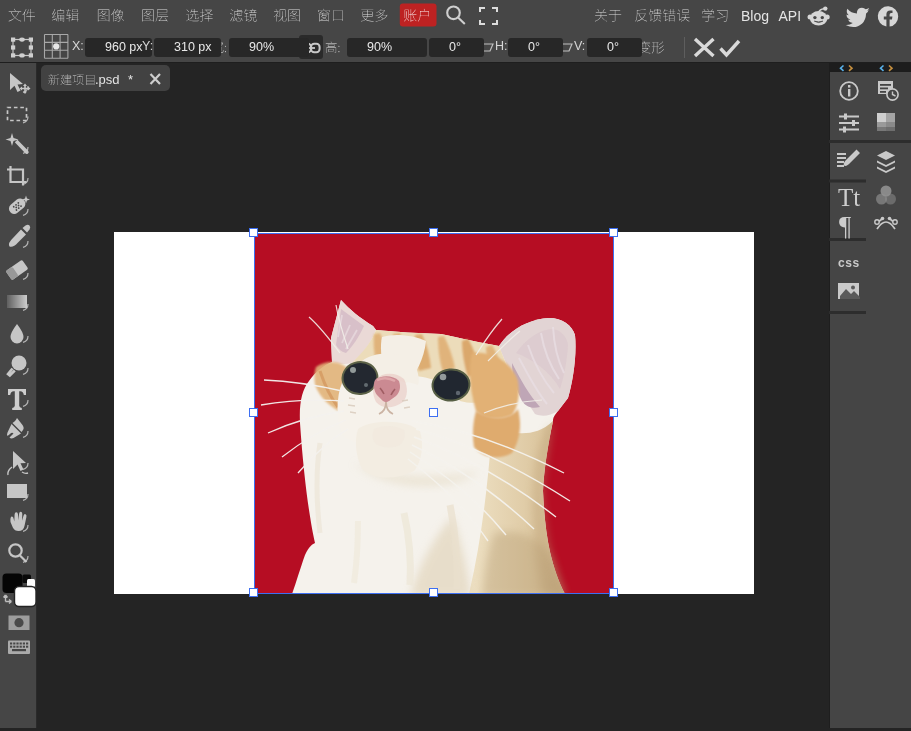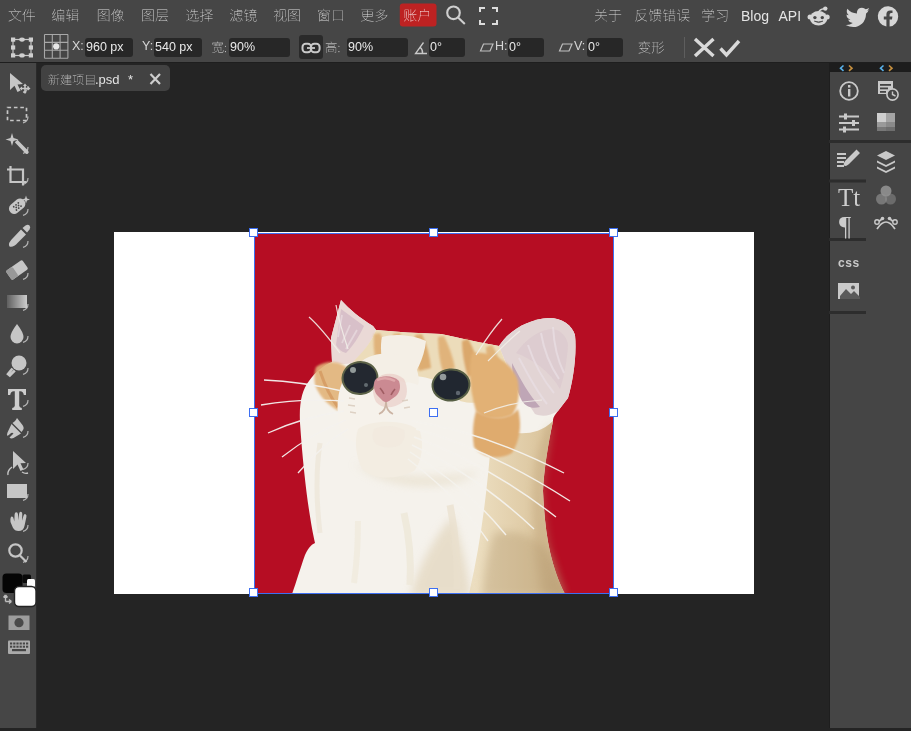--- a/index.html
+++ b/index.html
@@ -3,21 +3,21 @@
 html,body{margin:0;padding:0;background:#242424;font-family:"Liberation Sans",sans-serif;}
 body{width:911px;height:731px;overflow:hidden;position:relative;}
 .abs{position:absolute;}
 svg{position:absolute;overflow:visible;}
 g.cj path{fill:#e4e4e4;} g.cjw path{fill:#fff;}
 #menubar{left:0;top:0;width:911px;height:31px;background:#464646;}
 #optbar{left:0;top:31px;width:911px;height:31px;background:#464646;border-bottom:1px solid #1e1e1e;}
 #toolbar{left:0;top:63px;width:36px;height:665px;background:#464646;border-right:1px solid #2a2a2a;}
 #rpanel{left:829px;top:63px;width:82px;height:665px;background:#454545;border-left:1px solid #1e1e1e;}
 #rptop{left:829px;top:63px;width:82px;height:9px;background:#1d1d1d;}
-.field{position:absolute;top:38px;height:19px;background:#272727;border-radius:3px;color:#e9e9e9;font-size:12.5px;line-height:19px;padding-left:1px;}
+.field{position:absolute;top:38px;height:19px;background:#272727;border-radius:3px;color:#e9e9e9;font-size:12.5px;line-height:19px;padding-left:20px;}
 .flbl{position:absolute;top:39px;color:#d6d6d6;font-size:12.5px;}
 #canvaswhite{left:114px;top:232px;width:640px;height:362px;background:#fff;}
 #img{left:254px;top:233px;width:360px;height:361px;}
 .hdl{position:absolute;width:7px;height:7px;background:#fff;border:1.5px solid #3d6ff2;}
 </style></head>
 <body>
 <div class="abs" id="menubar"></div>
 <div class="abs" id="optbar"></div>
 <div class="abs" id="toolbar"></div>
 <div class="abs" id="rpanel"></div>
@@ -141,21 +141,21 @@
     </g>
 <rect x="684" y="6" width="1" height="21" fill="#5e5e5e"></rect>
 <g stroke="#d9d9d9" stroke-width="3.4" fill="none">
       <path d="M695,8 L713.5,25 M713.5,8 L695,25"></path>
       <path d="M720.5,17.5 l6,6.5 L739,10"></path>
     </g>
 </svg>
 <span class="flbl" style="left:72px">X:</span>
 <span class="field" style="left:85px;width:47px">960 px</span>
 <span class="flbl" style="left:142px">Y:</span>
-<span class="field" style="left:154px;width:47px">540 px</span>
+<span class="field" style="left:154px;width:47px">310 px</span>
 <span class="field" style="left:229px;width:60px">90%</span>
 <span class="field" style="left:347px;width:60px">90%</span>
 <span class="field" style="left:429px;width:35px">0°</span>
 <span class="flbl" style="left:495px">H:</span>
 <span class="field" style="left:508px;width:35px">0°</span>
 <span class="flbl" style="left:574px">V:</span>
 <span class="field" style="left:587px;width:35px">0°</span>
 
 <div class="abs" style="left:41px;top:65px;width:129px;height:26px;background:#424242;border-radius:5px;"></div>
 <svg class="cjk" width="200" height="40" style="left:0;top:60px">

